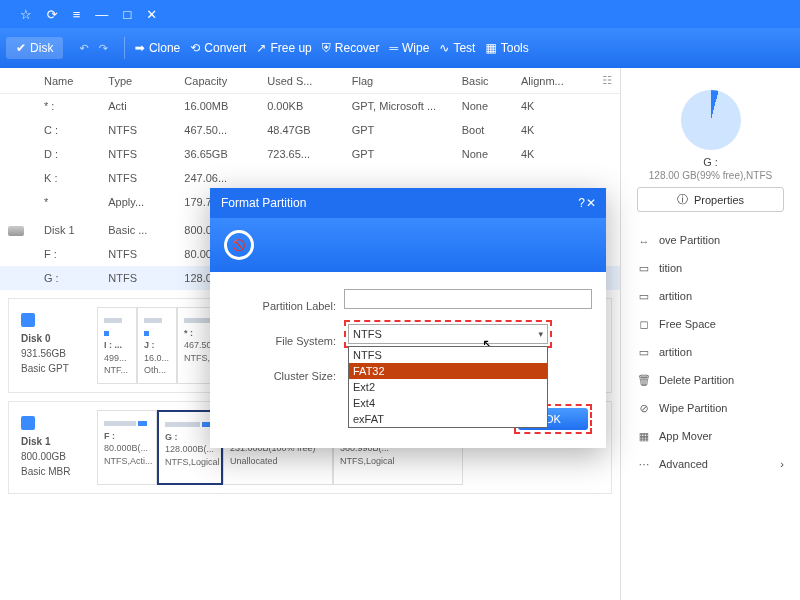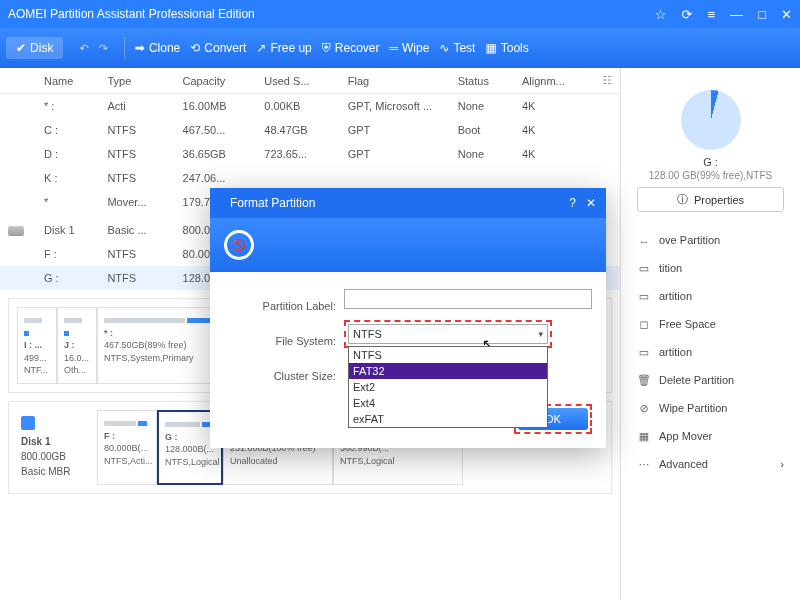--- a/index.html
+++ b/index.html
@@ -31,43 +31,42 @@
 .side-txt { text-align: center; font-size: 11px; color: #444; }
 .side-sub { text-align: center; font-size: 10px; color: #888; margin-top: 2px; }
 .side-btn { display: flex; align-items: center; gap: 6px; margin: 6px 16px; padding: 4px 10px; border: 1px solid #ccc; border-radius: 3px; font-size: 11px; justify-content: center; }
 .side-item { display: flex; align-items: center; gap: 8px; padding: 7px 16px; font-size: 11px; color: #444; }
 .side-item .ico { width: 14px; height: 14px; display: inline-flex; justify-content: center; align-items: center; color: #666; }
 .side-item.adv { justify-content: space-between; }
 
 .modal-back { position: absolute; left: 210px; top: 188px; width: 396px; background: #fff; box-shadow: 0 8px 30px rgba(0,0,0,.3); }
 .modal-title { height: 30px; background: #1f6ff0; color: #fff; display: flex; align-items: center; padding: 0 10px; font-size: 12px; }
 .modal-title .spacer { flex: 1; }
-.modal-title span { margin-left: 10px; }
+.modal-title span { margin-left: 1px; }
 .modal-sub { height: 54px; background: linear-gradient(#3a8bff,#1f6ff0); color: #fff; display: flex; align-items: center; padding: 0 14px; gap: 10px; font-size: 11px; }
 .modal-sub .ring { width: 30px; height: 30px; border: 3px solid #fff; border-radius: 50%; display: flex; align-items: center; justify-content: center; }
 .modal-body { padding: 14px 14px 18px; }
 .form-row { display: flex; align-items: center; margin-bottom: 8px; }
 .form-row label { width: 120px; text-align: right; font-size: 11px; color: #555; padding-right: 8px; margin-top: 14px; }
 .form-input { flex: 1; height: 20px; border: 1px solid #aaa; font-size: 11px; padding: 0 4px; }
 .fs-box { border: 2px dashed #e33; padding: 2px; }
 .dropdown { position: relative; width: 200px; }
 .dropdown .sel-val { height: 20px; border: 1px solid #aaa; background: #fff; font-size: 11px; padding: 2px 4px; display: flex; justify-content: space-between; align-items: center; }
 .dropdown .tri { font-size: 9px; color: #555; }
 .dropdown-list { position: absolute; top: 22px; left: 0; right: 0; border: 1px solid #666; background: #fff; z-index: 5; }
 .dropdown-list div { padding: 2px 4px; font-size: 11px; }
-.dropdown-list div.hl { background: #4c1d95; color: #fff; }
+.dropdown-list div.hl { background: #c2410c; color: #fff; }
 .ok-btn-wrap { position: absolute; right: 14px; bottom: 14px; border: 2px dashed #e33; padding: 2px; }
 .ok-btn { width: 70px; height: 22px; background: linear-gradient(#4a9bff,#1f6ff0); color: #fff; font-size: 11px; display: flex; align-items: center; justify-content: center; border-radius: 3px; }
 .cursor { position: absolute; left: 482px; top: 336px; font-size: 14px; color: #000; }
 </style>
 </head>
 <body>
 
 <div class="titlebar">
-  <span class="title">AOMEI Partition Assistant Professional Edition</span>
   <div class="win-icons">
     <span>☆</span>
     <span>⟳</span>
     <span>≡</span>
     <span>—</span>
     <span>□</span>
     <span>✕</span>
   </div>
 </div>
 
@@ -115,21 +114,21 @@
   <div class="center">
     <table class="partitions-table">
       <thead>
           <tr>
         <th style="width:18px"></th>
         <th>Name</th>
             <th>Type</th>
         <th>Capacity</th>
             <th>Used S...</th>
         <th style="width:110px">Flag</th>
-            <th>Status</th>
+            <th>Basic</th>
         <th>Alignm...</th>
             <th style="width:20px;color:#999">☷</th>
       </tr>
         </thead>
       <tbody id="tbody">
           <tr>
             <td></td>
             <td>* :</td>
             <td>Acti</td>
             <td>16.00MB</td>
@@ -168,21 +167,21 @@
             <td>247.06...</td>
             <td></td>
             <td></td>
             <td></td>
             <td></td>
             <td></td>
           </tr>
           <tr>
             <td></td>
             <td>*</td>
-            <td>Mover...</td>
+            <td>Apply...</td>
             <td>179.74...</td>
             <td></td>
             <td></td>
             <td></td>
             <td></td>
             <td></td>
           </tr>
           <tr class="disk-row">
             <td><span class="disk-icon"></span></td>
             <td>Disk 1</td>
@@ -208,20 +207,21 @@
             <td>128.00...</td>
             <td></td>
             <td></td>
             <td></td>
             <td></td>
             <td></td>
           </tr>
         </tbody>
     </table>
     <div id="cards0" class="disk-cards">
+        <div class="label"><span class="disk-summary-icon"></span><br><b>Disk 0</b><br>931.56GB<br>Basic GPT</div>
         <div class="part" style="width: 40px;"><span class="bar" style="width:70%"></span><span class="bar" style="width:20%;background:#3a8bff"></span><br><b>I : ...</b><br>499...<br>NTF...</div>
         <div class="part" style="width: 40px;"><span class="bar" style="width:70%"></span><span class="bar" style="width:20%;background:#3a8bff"></span><br><b>J :</b><br>16.0...<br>Oth...</div>
         <div class="part" style="width: 130px;"><span class="bar" style="width:70%"></span><span class="bar" style="width:20%;background:#3a8bff"></span><br><b>* :</b><br>467.50GB(89% free)<br>NTFS,System,Primary</div>
         <div class="part" style="width: 26px;"><span class="bar" style="width:70%"></span><span class="bar" style="width:20%;background:#3a8bff"></span><br><b>C :</b><br><br></div>
         <div class="part" style="width: 44px;"><span class="bar" style="width:70%"></span><span class="bar" style="width:20%;background:#3a8bff"></span><br><b>D :</b><br>36.65...<br>NTFS,...</div>
         <div class="part" style="width: 90px;"><span class="bar" style="width:70%"></span><span class="bar" style="width:20%;background:#3a8bff"></span><br><b>K :</b><br>247.06GB(99%...<br>NTFS,Primary</div>
         <div class="part" style="width: 54px;"><span class="bar" style="width:70%"></span><span class="bar" style="width:20%;background:#3a8bff"></span><br><b>*</b><br>179.740...<br>Unalloc...</div>
       </div>
     <div id="cards1" class="disk-cards">
         <div class="label"><span class="disk-summary-icon"></span><br><b>Disk 1</b><br>800.00GB<br>Basic MBR</div>

